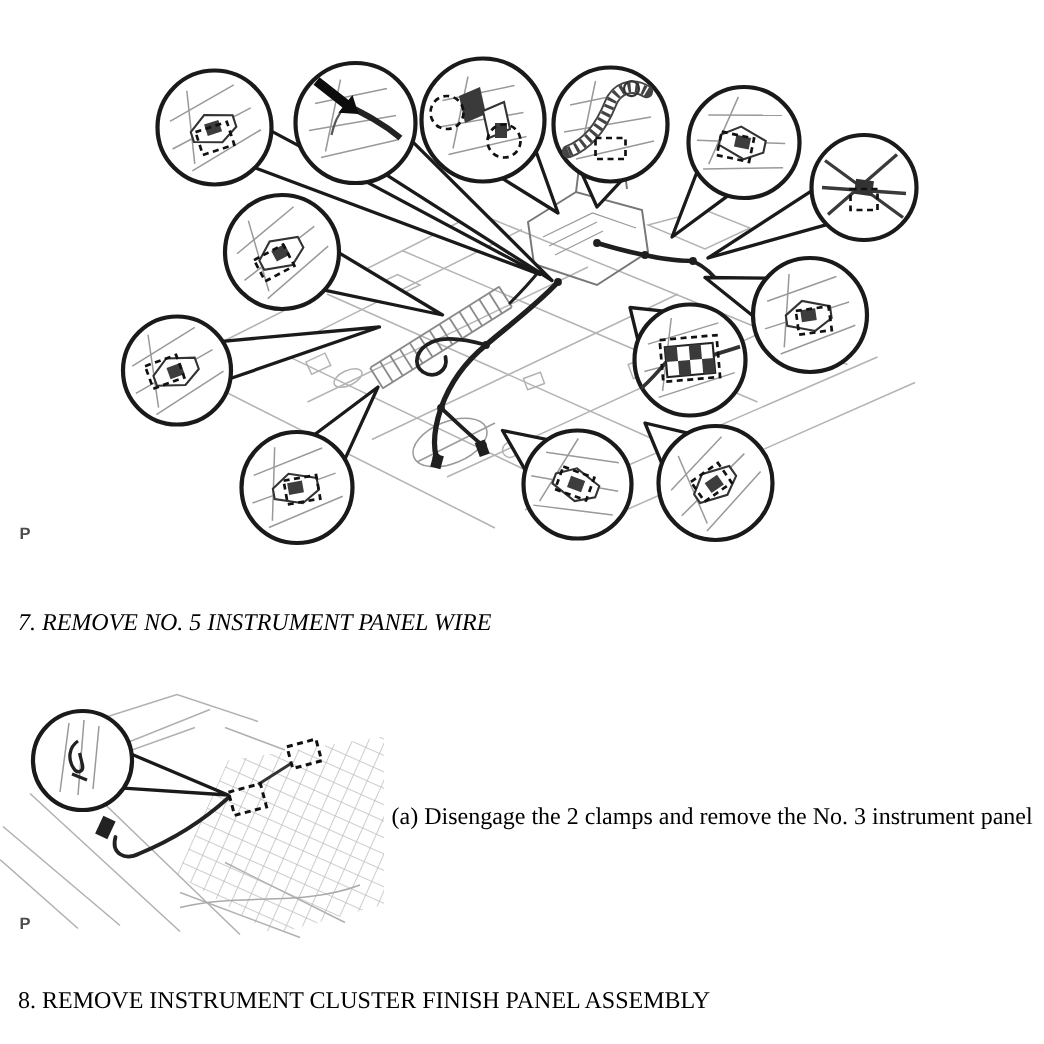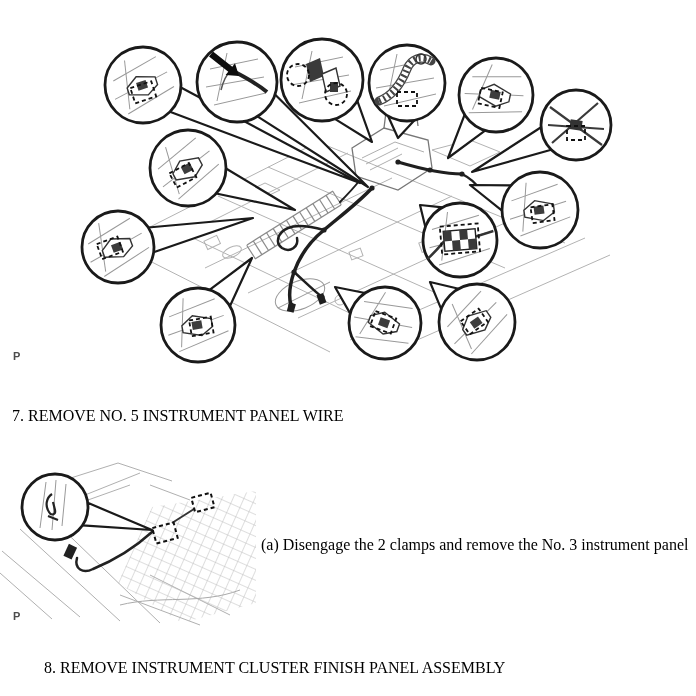--- a/index.html
+++ b/index.html
@@ -1,21 +1,21 @@
 <!DOCTYPE html>
 <html><head>
 <meta charset="utf-8">
 <style>
   html,body{margin:0;padding:0;background:#fff;}
   .page{position:relative;width:696px;height:696px;background:#ffffff;overflow:hidden;
         font-family:"Liberation Serif",serif;}
   .step{position:absolute;font-size:16px;color:#000;white-space:nowrap;letter-spacing:0;}
-  #step7{left:12px;top:407px;}
+  #step7{left:12px;top:407px;font-style:italic;}
   #substepA{left:261px;top:536px;}
-  #step8{left:12px;top:659px;margin-left:32px;}
+  #step8{left:12px;top:659px;}
   .pmark{position:absolute;font-family:"Liberation Sans",sans-serif;font-weight:bold;
          font-size:11px;color:#4d4d4d;}
   #p1{left:13px;top:350px;}
   #p2{left:13px;top:610px;}
   svg{position:absolute;display:block;}
   #fig1{left:0;top:0;}
   #fig2{left:0;top:455px;}
 </style>
 </head>
 <body>

